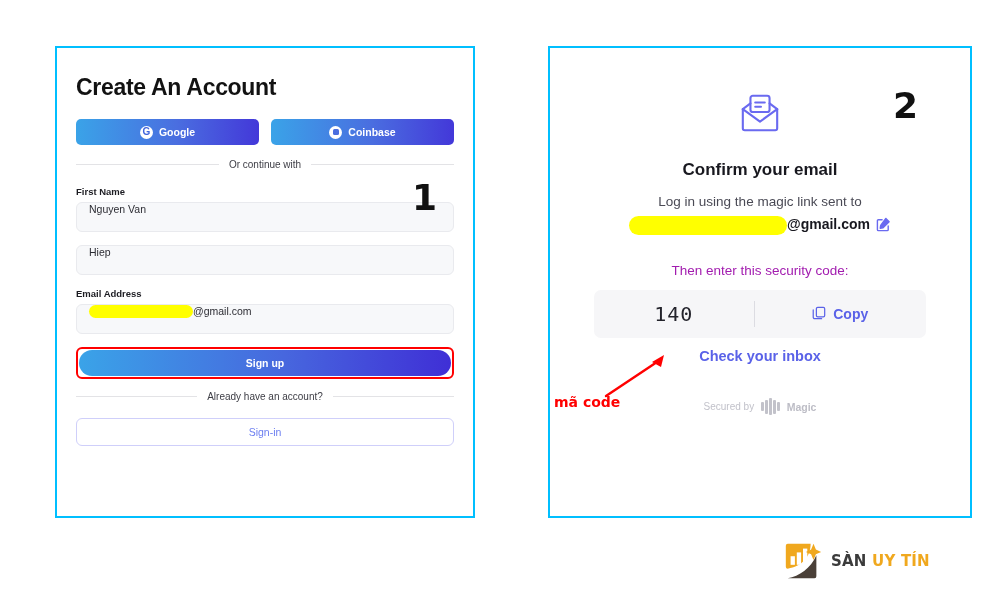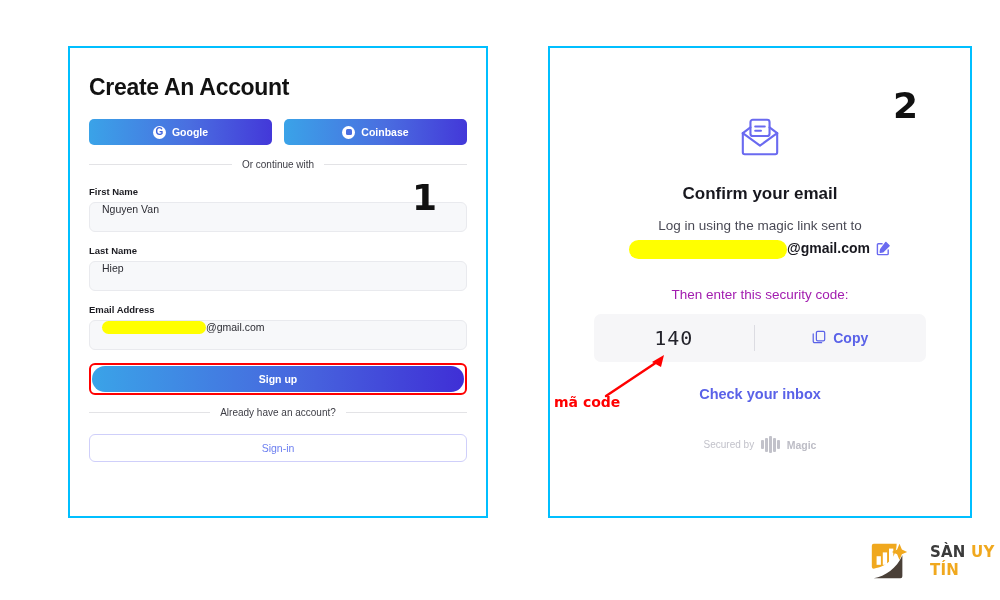--- a/index.html
+++ b/index.html
@@ -16,21 +16,21 @@
   }
 
   
   .panel {
     position: absolute;
     background: #ffffff;
     border: 2px solid #00bfff;
     box-sizing: border-box;
   }
   #panel-signup {
-    left: 68px;
+    left: 55px;
     top: 46px;
     width: 420px;
     height: 472px;
   }
   #panel-confirm {
     left: 548px;
     top: 46px;
     width: 424px;
     height: 472px;
   }
@@ -196,21 +196,21 @@
     border: 1px solid #cfcffa;
     border-radius: 6px;
     color: #6b7ef0;
     font-size: 10.5px;
     cursor: pointer;
     font-family: "Liberation Sans", sans-serif;
   }
 
   
   .confirm-inner {
-    padding: 68px 30px 0 30px;
+    padding: 44px 30px 0 30px;
     text-align: center;
   }
   .envelope-icon { margin: 0 auto 22px auto; width: 46px; }
   .confirm-title {
     font-size: 17px;
     font-weight: bold;
     color: #18181f;
     margin-bottom: 12px;
   }
   .confirm-sub {
@@ -261,21 +261,21 @@
     font-size: 14px;
     font-weight: bold;
     cursor: pointer;
     background: none;
     border: none;
     font-family: "Liberation Sans", sans-serif;
   }
 
   .inbox-link {
     display: block;
-    margin-top: 24px;
+    margin-top: 10px;
     color: #5a62e8;
     font-size: 14.5px;
     font-weight: bold;
     text-decoration: none;
     cursor: pointer;
   }
   .secured-row {
     margin-top: 34px;
     display: flex;
     align-items: center;
@@ -307,25 +307,25 @@
     position: absolute;
     left: 600px;
     top: 352px;
     width: 80px;
     height: 48px;
   }
 
   
   #watermark-logo {
     position: absolute;
-    left: 868px;
+    left: 782px;
     top: 540px;
     display: flex;
     align-items: center;
-    gap: 20px;
+    gap: 7px;
     justify-content: flex-end;
   }
   .logo-mark { width: 42px; height: 42px; }
   .logo-text {
     font-size: 15px;
     font-weight: bold;
     letter-spacing: 0.2px;
     font-family: "DejaVu Sans", sans-serif;
   }
   .logo-text .san { color: #3b3b3b; }
@@ -357,21 +357,20 @@
     </div>
 
     <div class="field-group">
       <span class="field-label">First Name</span>
       <div class="field-input">
         <span>Nguyen Van</span>
       </div>
     </div>
 
     <div class="field-group">
-      <span class="field-label">Last Name</span>
       <div class="field-input">
         <span>Hiep</span>
       </div>
     </div>
 
     <div class="field-group">
       <span class="field-label">Email Address</span>
       <div class="field-input">
         <span class="redacted"></span>
           <span>@gmail.com</span>

